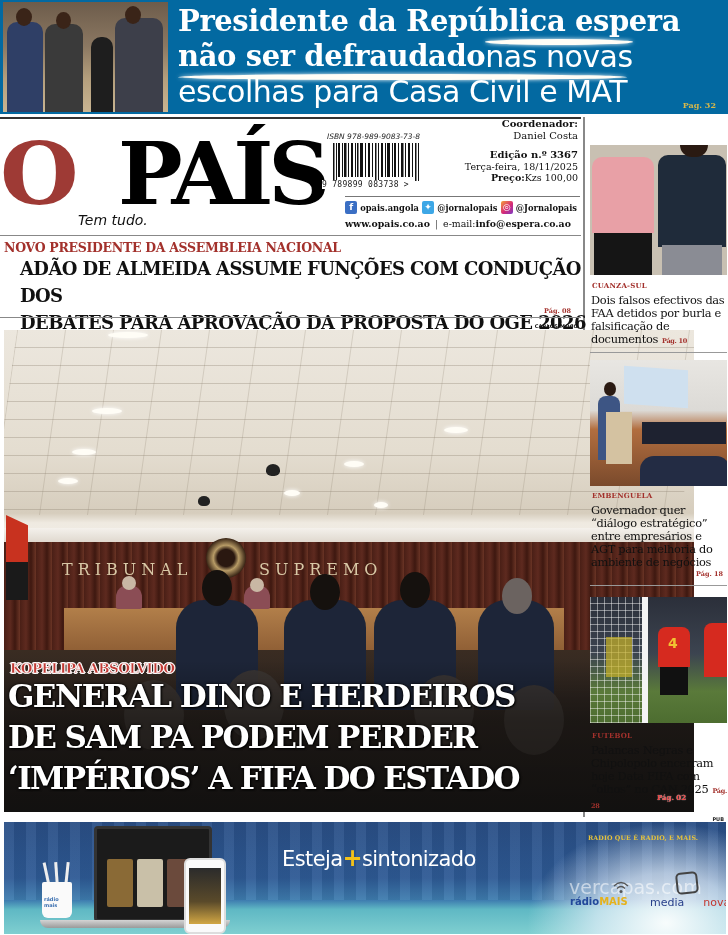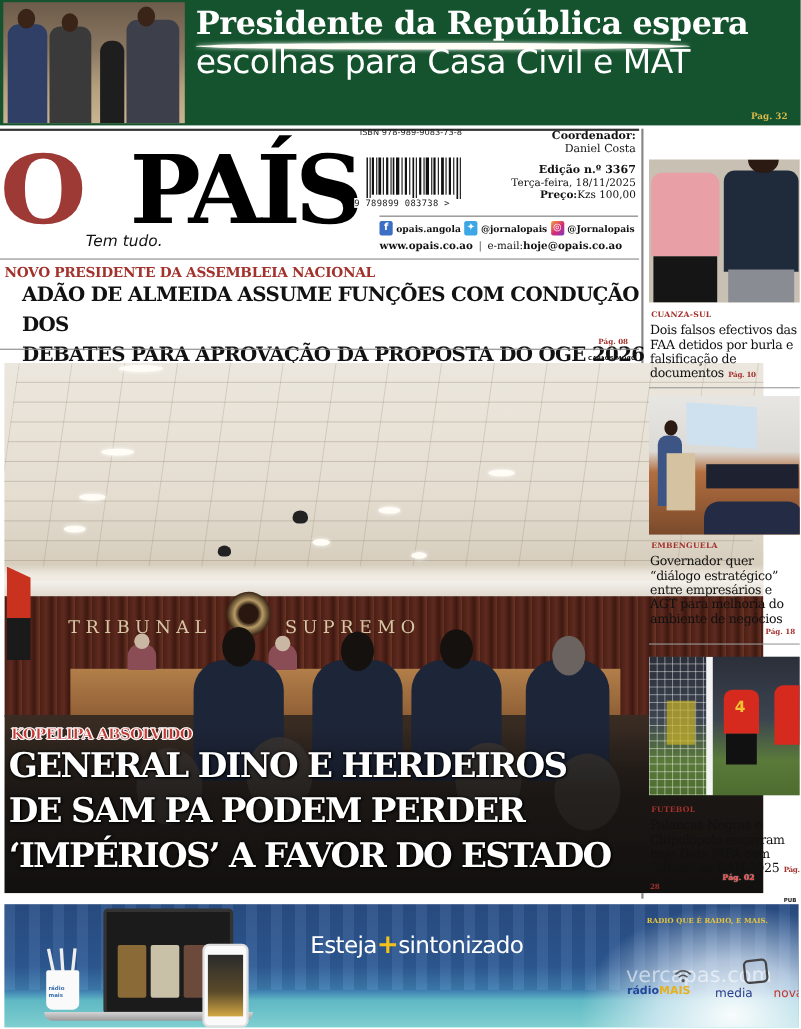--- a/index.html
+++ b/index.html
@@ -1,41 +1,41 @@
 <!DOCTYPE html>
 <html><head>
 <meta charset="utf-8">
 <style>
   * { box-sizing: border-box; margin: 0; padding: 0; }
   html, body { width: 728px; height: 935px; overflow: hidden; background: #ffffff; }
   body { position: relative; font-family: "DejaVu Serif", serif; color: #111; }
 
   
-  .top-banner { position: absolute; left: 0; top: 0; width: 728px; height: 114px; background: #14532d; }
+  .top-banner { position: absolute; left: 0; top: 0; width: 728px; height: 114px; background: #0369a1; }
   .top-photo { position: absolute; left: 3px; top: 2px; width: 165px; height: 110px;
     background: linear-gradient(180deg, #6d5c4b 0%, #8b7862 40%, #b49f7d 70%, #c9b592 100%); overflow: hidden; }
   .tp-person { position: absolute; bottom: 0; border-radius: 10px 10px 0 0; }
   .tp-head { position: absolute; border-radius: 50%; background: #3a2418; }
   .top-headline { position: absolute; left: 178px; top: 4px; width: 540px; color: #fff;
     font-family: "DejaVu Serif", serif; line-height: 35px; font-size: 29px; letter-spacing: -0.4px; }
   .top-headline .bold { font-weight: bold; }
   .top-headline .light { font-family: "DejaVu Sans", sans-serif; font-weight: normal; font-size: 30px; letter-spacing: -0.5px; }
   .pag-yellow { position: absolute; right: 12px; bottom: 4px; color: #d8b84a; font-size: 8px; font-weight: bold; font-family: "DejaVu Serif", serif; }
 
   .hr { position: absolute; background: #333; }
 
   
   .logo { position: absolute; left: 0; top: 123px; height: 100px; width: 310px; }
   .logo-o { position: absolute; left: 0; top: 6px; font-family: "DejaVu Serif", serif; font-weight: bold;
     font-size: 86px; color: #9e3a35; letter-spacing: -4px; line-height: 90px; transform: scaleX(1.05); transform-origin: left; }
   .logo-pais { position: absolute; left: 76px; top: 6px; font-family: "DejaVu Serif", serif; font-weight: bold;
     font-size: 86px; color: #000; letter-spacing: -5px; line-height: 90px; transform: scaleX(1.0); transform-origin: left; margin-left: 42px; }
   .logo-tag { position: absolute; left: 78px; top: 89px; font-family: "DejaVu Sans", sans-serif; font-style: italic; font-size: 14px; color: #111; }
 
-  .isbn { position: absolute; left: 327px; top: 116px; font-family: "DejaVu Sans", sans-serif; font-size: 7.5px; color: #222; }
+  .isbn { position: absolute; left: 327px; top: 132px; font-family: "DejaVu Sans", sans-serif; font-size: 7.5px; color: #222; font-style: italic; }
   .barcode { position: absolute; left: 333px; top: 143px; width: 88px; height: 38px; }
   .barcode-digits { position: absolute; left: 322px; top: 180px; font-family: "DejaVu Sans Mono", monospace; font-size: 8px; color: #222; letter-spacing: 0.3px; background: #fff; }
 
   .info-block { position: absolute; right: 150px; top: 118px; text-align: right; font-family: "DejaVu Serif", serif; color: #111; }
   .info-block .coord-label { font-weight: bold; font-size: 10px; line-height: 12px; }
   .info-block .coord-name { font-size: 10px; line-height: 12px; }
   .info-block .edicao { font-weight: bold; font-size: 10px; line-height: 12px; margin-top: 7px; }
   .info-block .date { font-size: 9.5px; line-height: 11px; }
   .info-block .preco b { font-weight: bold; }
   .info-block .preco { font-size: 9.5px; line-height: 11px; }
@@ -133,20 +133,21 @@
     <div class="tp-person" style="left:4px;width:36px;height:90px;background:#2f3f66;"></div>
     <div class="tp-head" style="left:13px;top:6px;width:16px;height:18px;"></div>
     <div class="tp-person" style="left:42px;width:38px;height:88px;background:#3a3a3a;"></div>
     <div class="tp-head" style="left:53px;top:10px;width:15px;height:17px;"></div>
     <div class="tp-person" style="left:88px;width:22px;height:75px;background:#1e1e1e;"></div>
     <div class="tp-person" style="left:112px;width:48px;height:94px;background:#3d3f4a;"></div>
     <div class="tp-head" style="left:122px;top:4px;width:16px;height:18px;"></div>
   </div>
   <div class="top-headline">
     <div class="bold">Presidente da República espera</div>
+    <div><span class="bold">não ser defraudado</span> <span class="light">nas novas</span></div>
     <div class="light">escolhas para Casa Civil e MAT</div>
   </div>
   <div class="pag-yellow">Pag. 32</div>
 </div>
 
 <div class="hr" style="left:0;top:117px;width:581px;height:2px;"></div>
 <div class="hr" style="left:583px;top:117px;width:2px;height:700px;background:#888;"></div>
 
 <div class="logo">
   <span class="logo-o">O</span>
@@ -200,21 +201,21 @@
 
 <div class="social">
   <span class="sicon fb">f</span>
   <span>opais.angola</span>
   <span class="sicon tw">✦</span>
   <span>@jornalopais</span>
   <span class="sicon ig">◎</span>
   <span>@Jornalopais</span>
 </div>
 <div class="web">
-  <b>www.opais.co.ao</b><span class="sep">|</span><span>e-mail:</span><b>hoje@opais.co.ao</b>
+  <b>www.opais.co.ao</b><span class="sep">|</span><span>e-mail:</span><b>info@espera.co.ao</b>
 </div>
 <div class="hr" style="left:0;top:235px;width:581px;height:1px;background:#888;"></div>
 
 <div class="kicker-red">NOVO PRESIDENTE DA ASSEMBLEIA NACIONAL</div>
 <div class="lead-headline">
   <div>ADÃO DE ALMEIDA ASSUME FUNÇÕES COM CONDUÇÃO DOS</div>
   <div>DEBATES PARA APROVAÇÃO DA PROPOSTA DO OGE 2026</div>
 </div>
 <div class="hr" style="left:0;top:317px;width:581px;height:1px;background:#888;"></div>
 <div class="pag-red pag-lead">Pág. 08</div>
@@ -255,21 +256,21 @@
   <div class="crowd-head" style="left:120px;top:350px;"></div>
   <div class="crowd-head" style="left:220px;top:340px;"></div>
   <div class="crowd-head" style="left:410px;top:345px;"></div>
   <div class="crowd-head" style="left:500px;top:355px;"></div>
   <div class="court-shade"></div>
 
   <div class="court-kicker">KOPELIPA ABSOLVIDO</div>
   <div class="court-headline">
     <div>GENERAL DINO E HERDEIROS</div>
     <div>DE SAM PA PODEM PERDER</div>
-    <div>‘IMPÉRIOS’ A FAVOR DO ESTADO</div>
+    <div>‘IMPÉRIOS’ A FIFA DO ESTADO</div>
   </div>
   <div class="pag-court">Pág. 02</div>
 </div>
 
 <div class="side" style="top:0;">
 
   <div class="side-photo" style="top:145px;height:130px;background:#c8c0b2;">
     <div style="position:absolute;left:2px;top:12px;width:62px;height:76px;background:#e8a0a6;border-radius:10px 10px 0 0;"></div>
     <div style="position:absolute;left:4px;top:88px;width:58px;height:42px;background:#151515;"></div>
     <div style="position:absolute;left:68px;top:10px;width:68px;height:92px;background:#1f2b3a;border-radius:10px 10px 0 0;"></div>

